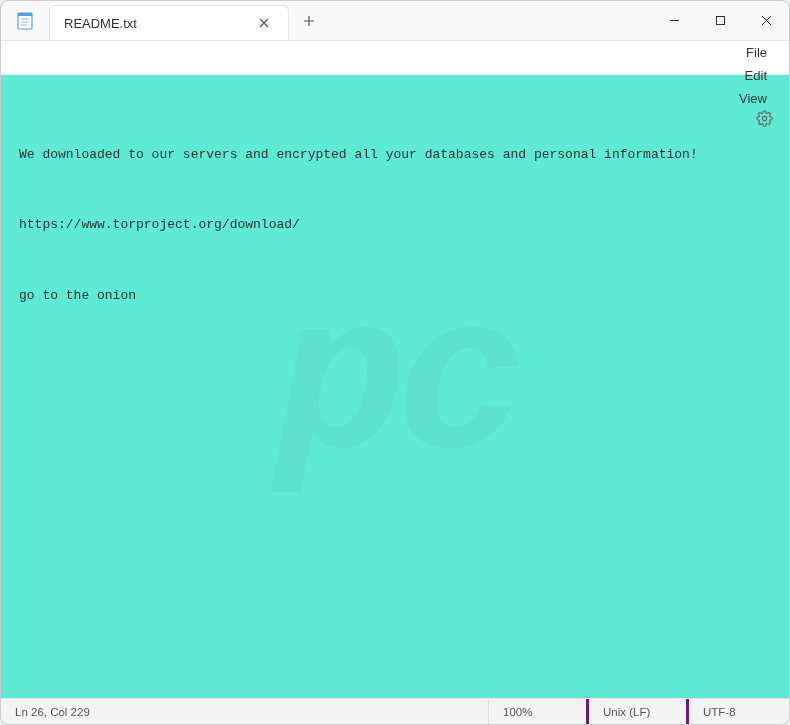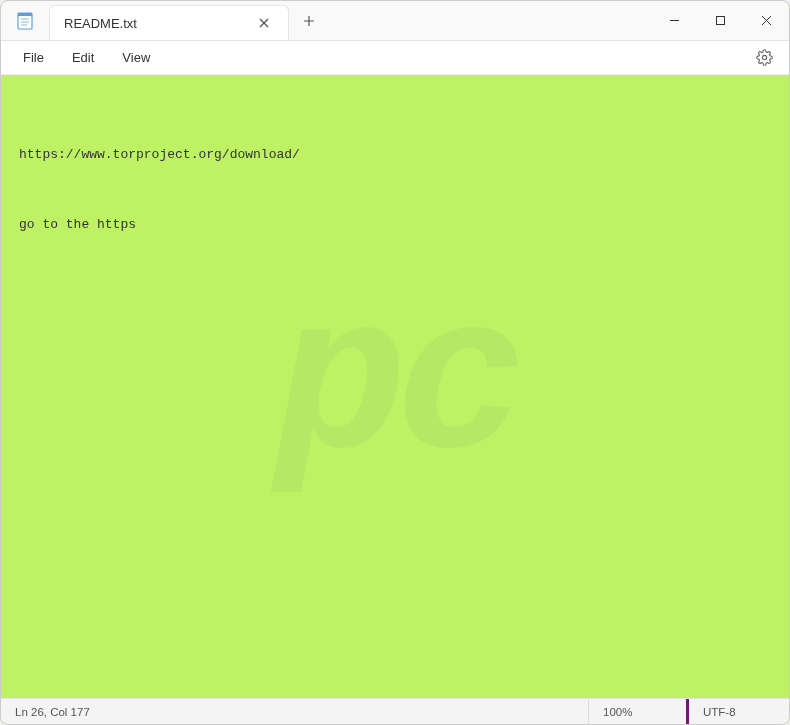--- a/index.html
+++ b/index.html
@@ -6,21 +6,21 @@
     body {
       font-family: "Segoe UI", Arial, sans-serif;
       background: #f0f0f0;
       width: 790px;
       height: 725px;
       overflow: hidden;
     }
     .window {
       width: 790px;
       height: 725px;
-      background: #bef264;
+      background: #5eead4;
       border: 1px solid #ccc;
       border-radius: 8px;
       display: flex;
       flex-direction: column;
       overflow: hidden;
     }
     .title-bar {
       height: 40px;
       background: #f9f9f9;
       border-bottom: 1px solid #e5e5e5;
@@ -77,23 +77,24 @@
       width: 46px;
       display: flex;
       align-items: center;
       justify-content: center;
       color: #333;
     }
     .menu-bar {
       height: 34px;
       background: #fff;
       display: flex;
-      align-items: center;
+      align-items: flex-end;
       padding: 0 8px;
       border-bottom: 1px solid #eee;
+      flex-direction: column;
     }
     .menu-item {
       font-size: 13px;
       color: #333;
       padding: 4px 14px;
     }
     .menu-spacer { flex: 1; }
     .settings-btn {
       width: 34px;
       height: 34px;
@@ -221,30 +222,32 @@
     <div class="settings-btn">
       <svg width="17" height="17" viewBox="0 0 24 24" fill="none" stroke="#666" stroke-width="1.6">
         <circle cx="12" cy="12" r="3"></circle>
         <path d="M19.4 15a1.65 1.65 0 0 0 .33 1.82l.06.06a2 2 0 1 1-2.83 2.83l-.06-.06a1.65 1.65 0 0 0-1.82-.33 1.65 1.65 0 0 0-1 1.51V21a2 2 0 1 1-4 0v-.09a1.65 1.65 0 0 0-1-1.51 1.65 1.65 0 0 0-1.82.33l-.06.06a2 2 0 1 1-2.83-2.83l.06-.06a1.65 1.65 0 0 0 .33-1.82 1.65 1.65 0 0 0-1.51-1H3a2 2 0 1 1 0-4h.09a1.65 1.65 0 0 0 1.51-1 1.65 1.65 0 0 0-.33-1.82l-.06-.06a2 2 0 1 1 2.83-2.83l.06.06a1.65 1.65 0 0 0 1.82.33h0a1.65 1.65 0 0 0 1-1.51V3a2 2 0 1 1 4 0v.09a1.65 1.65 0 0 0 1 1.51h0a1.65 1.65 0 0 0 1.82-.33l.06-.06a2 2 0 1 1 2.83 2.83l-.06.06a1.65 1.65 0 0 0-.33 1.82v0a1.65 1.65 0 0 0 1.51 1H21a2 2 0 1 1 0 4h-.09a1.65 1.65 0 0 0-1.51 1z"></path>
       </svg>
     </div>
   </div>
 
   <div class="content">
     <div class="watermark">pc</div>
+    <p>We downloaded to our servers and encrypted all your databases and personal information!</p>
     <p>https://www.torproject.org/download/</p>
-    <p>go to the https</p>
+    <p>go to the onion</p>
     <p>&nbsp;</p>
     
     
     
     
     
     
   </div>
 
   <div class="status-bar">
-    <div class="status-cell">Ln 26, Col 177</div>
+    <div class="status-cell">Ln 26, Col 229</div>
     <div class="status-cell small">100%</div>
+    <div class="status-cell small">Unix (LF)</div>
     <div class="status-cell small">UTF-8</div>
   </div>
 
 </div>
 
 </body></html>

